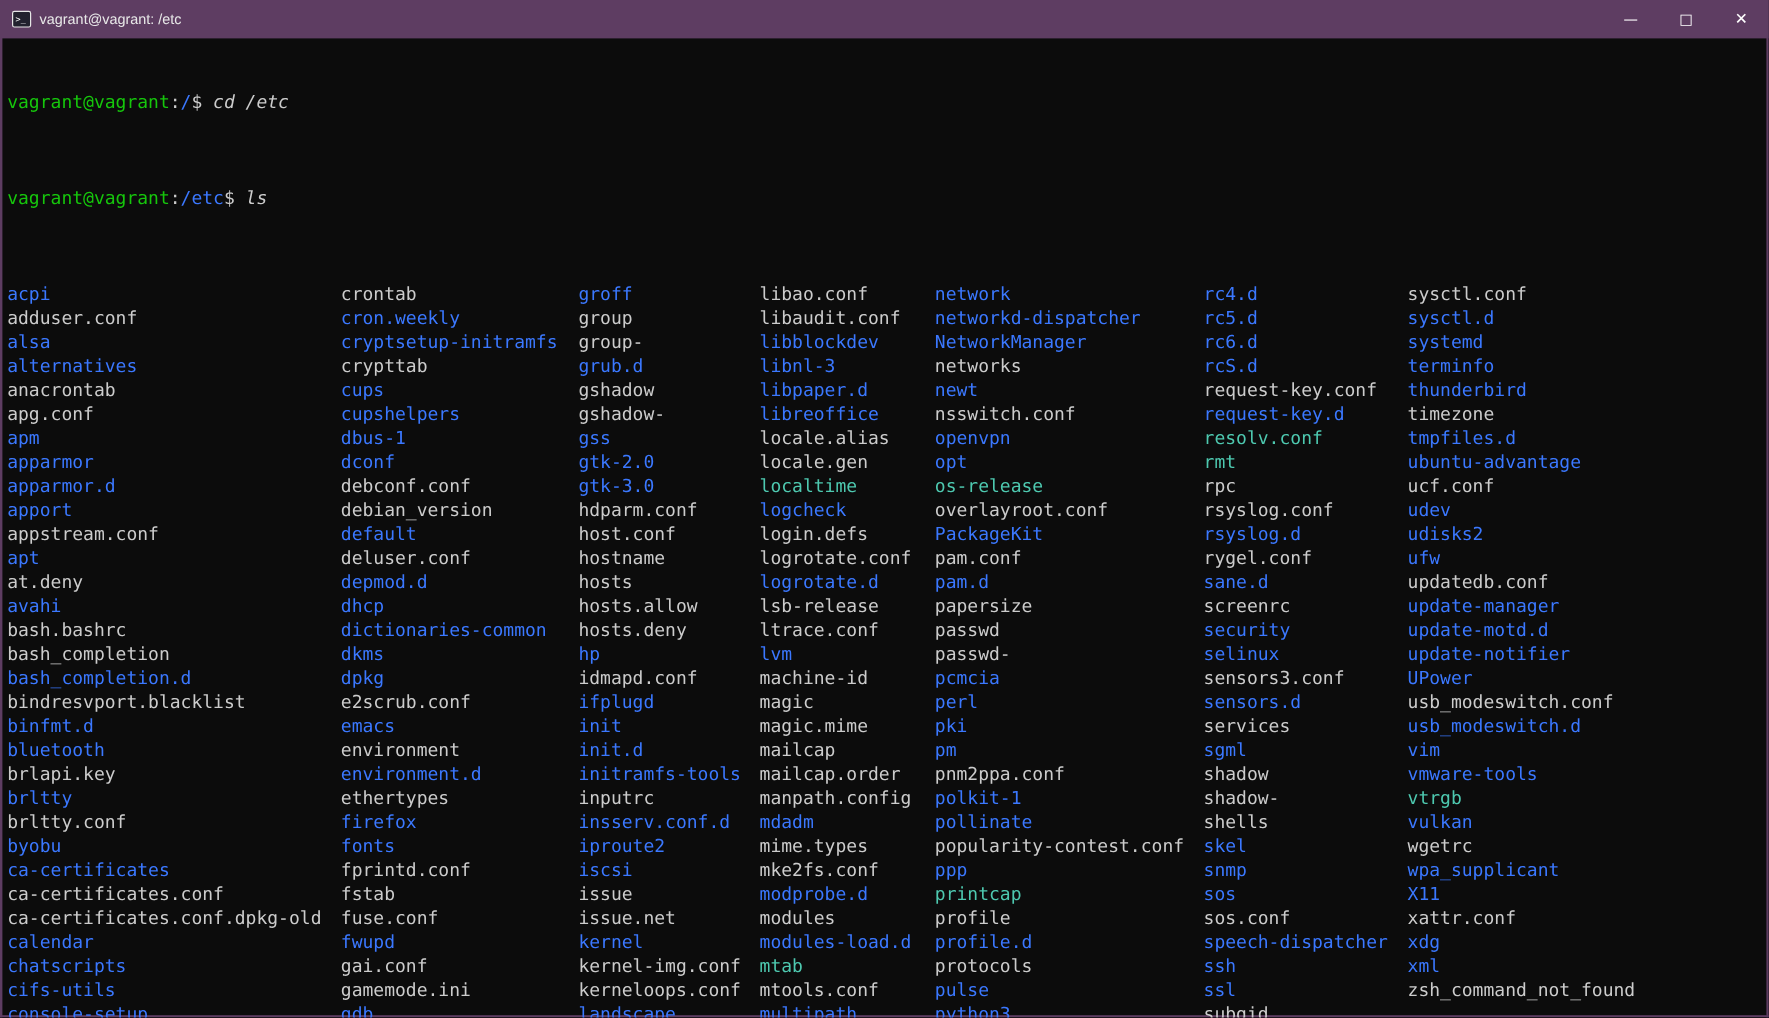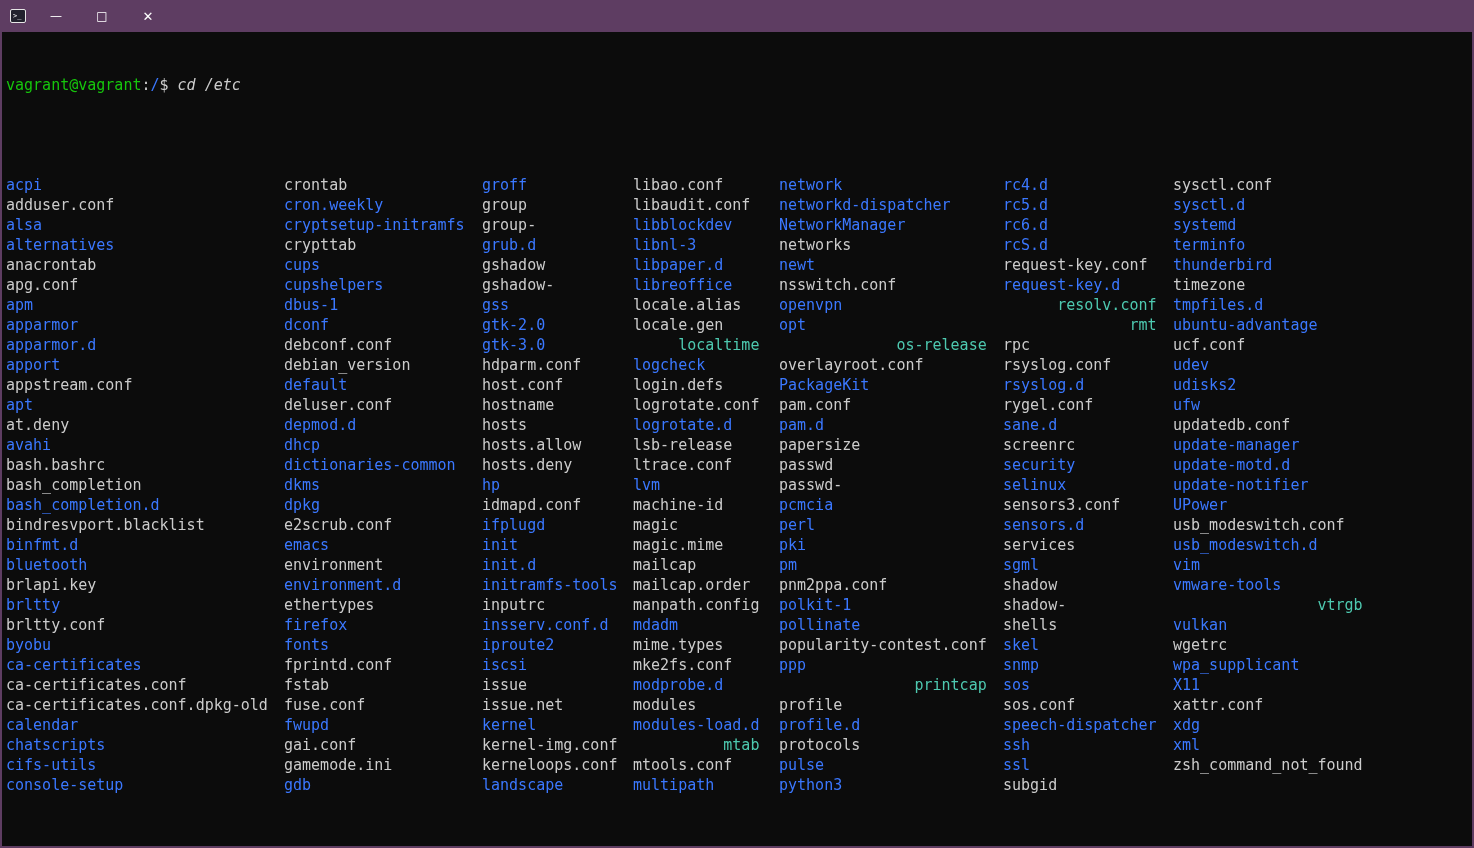--- a/index.html
+++ b/index.html
@@ -47,38 +47,40 @@
   .line{height:20px;padding-left:4px;}
   .u{color:var(--user);text-align:right;}
   .p{color:var(--dir);}
   .fg{color:var(--fg);}
   .cmd{margin-left:1ch;color:var(--fg);font-style:italic;}
   .listing{position:relative;height:720px;}
   .col{position:absolute;top:0;}
   .entry{height:20px;line-height:20px;}
   .entry.d{color:var(--dir);}
   .entry.f{color:var(--fg);}
-  .entry.l{color:var(--link);text-align:right;}
+  .entry.l{color:var(--link);}
 </style>
 </head>
 <body>
 
 <div class="window">
   <div class="titlebar">
     <span class="app-icon">
         <span>&gt;_</span>
       </span>
+    <span class="title">vagrant@vagrant: /etc</span>
     <div class="controls">
       <div class="ctrl ctrl-min">—</div>
       <div class="ctrl ctrl-max">□</div>
       <div class="ctrl ctrl-close">✕</div>
     </div>
   </div>
 
   <div class="terminal">
     <div class="line"><span class="u">vagrant@vagrant</span><span class="fg">:</span><span class="p">/</span><span class="fg">$</span><span class="cmd">cd /etc</span></div>
 
+    <div class="line"><span class="u">vagrant@vagrant</span><span class="fg">:</span><span class="p">/etc</span><span class="fg">$</span><span class="cmd">ls</span></div>
 
     <div class="listing" id="listing"><div class="col" style="left: 4px;"><div class="entry d">acpi</div><div class="entry f">adduser.conf</div><div class="entry d">alsa</div><div class="entry d">alternatives</div><div class="entry f">anacrontab</div><div class="entry f">apg.conf</div><div class="entry d">apm</div><div class="entry d">apparmor</div><div class="entry d">apparmor.d</div><div class="entry d">apport</div><div class="entry f">appstream.conf</div><div class="entry d">apt</div><div class="entry f">at.deny</div><div class="entry d">avahi</div><div class="entry f">bash.bashrc</div><div class="entry f">bash_completion</div><div class="entry d">bash_completion.d</div><div class="entry f">bindresvport.blacklist</div><div class="entry d">binfmt.d</div><div class="entry d">bluetooth</div><div class="entry f">brlapi.key</div><div class="entry d">brltty</div><div class="entry f">brltty.conf</div><div class="entry d">byobu</div><div class="entry d">ca-certificates</div><div class="entry f">ca-certificates.conf</div><div class="entry f">ca-certificates.conf.dpkg-old</div><div class="entry d">calendar</div><div class="entry d">chatscripts</div><div class="entry d">cifs-utils</div><div class="entry d">console-setup</div></div><div class="col" style="left: 282px;"><div class="entry f">crontab</div><div class="entry d">cron.weekly</div><div class="entry d">cryptsetup-initramfs</div><div class="entry f">crypttab</div><div class="entry d">cups</div><div class="entry d">cupshelpers</div><div class="entry d">dbus-1</div><div class="entry d">dconf</div><div class="entry f">debconf.conf</div><div class="entry f">debian_version</div><div class="entry d">default</div><div class="entry f">deluser.conf</div><div class="entry d">depmod.d</div><div class="entry d">dhcp</div><div class="entry d">dictionaries-common</div><div class="entry d">dkms</div><div class="entry d">dpkg</div><div class="entry f">e2scrub.conf</div><div class="entry d">emacs</div><div class="entry f">environment</div><div class="entry d">environment.d</div><div class="entry f">ethertypes</div><div class="entry d">firefox</div><div class="entry d">fonts</div><div class="entry f">fprintd.conf</div><div class="entry f">fstab</div><div class="entry f">fuse.conf</div><div class="entry d">fwupd</div><div class="entry f">gai.conf</div><div class="entry f">gamemode.ini</div><div class="entry d">gdb</div></div><div class="col" style="left: 480px;"><div class="entry d">groff</div><div class="entry f">group</div><div class="entry f">group-</div><div class="entry d">grub.d</div><div class="entry f">gshadow</div><div class="entry f">gshadow-</div><div class="entry d">gss</div><div class="entry d">gtk-2.0</div><div class="entry d">gtk-3.0</div><div class="entry f">hdparm.conf</div><div class="entry f">host.conf</div><div class="entry f">hostname</div><div class="entry f">hosts</div><div class="entry f">hosts.allow</div><div class="entry f">hosts.deny</div><div class="entry d">hp</div><div class="entry f">idmapd.conf</div><div class="entry d">ifplugd</div><div class="entry d">init</div><div class="entry d">init.d</div><div class="entry d">initramfs-tools</div><div class="entry f">inputrc</div><div class="entry d">insserv.conf.d</div><div class="entry d">iproute2</div><div class="entry d">iscsi</div><div class="entry f">issue</div><div class="entry f">issue.net</div><div class="entry d">kernel</div><div class="entry f">kernel-img.conf</div><div class="entry f">kerneloops.conf</div><div class="entry d">landscape</div></div><div class="col" style="left: 631px;"><div class="entry f">libao.conf</div><div class="entry f">libaudit.conf</div><div class="entry d">libblockdev</div><div class="entry d">libnl-3</div><div class="entry d">libpaper.d</div><div class="entry d">libreoffice</div><div class="entry f">locale.alias</div><div class="entry f">locale.gen</div><div class="entry l">localtime</div><div class="entry d">logcheck</div><div class="entry f">login.defs</div><div class="entry f">logrotate.conf</div><div class="entry d">logrotate.d</div><div class="entry f">lsb-release</div><div class="entry f">ltrace.conf</div><div class="entry d">lvm</div><div class="entry f">machine-id</div><div class="entry f">magic</div><div class="entry f">magic.mime</div><div class="entry f">mailcap</div><div class="entry f">mailcap.order</div><div class="entry f">manpath.config</div><div class="entry d">mdadm</div><div class="entry f">mime.types</div><div class="entry f">mke2fs.conf</div><div class="entry d">modprobe.d</div><div class="entry f">modules</div><div class="entry d">modules-load.d</div><div class="entry l">mtab</div><div class="entry f">mtools.conf</div><div class="entry d">multipath</div></div><div class="col" style="left: 777px;"><div class="entry d">network</div><div class="entry d">networkd-dispatcher</div><div class="entry d">NetworkManager</div><div class="entry f">networks</div><div class="entry d">newt</div><div class="entry f">nsswitch.conf</div><div class="entry d">openvpn</div><div class="entry d">opt</div><div class="entry l">os-release</div><div class="entry f">overlayroot.conf</div><div class="entry d">PackageKit</div><div class="entry f">pam.conf</div><div class="entry d">pam.d</div><div class="entry f">papersize</div><div class="entry f">passwd</div><div class="entry f">passwd-</div><div class="entry d">pcmcia</div><div class="entry d">perl</div><div class="entry d">pki</div><div class="entry d">pm</div><div class="entry f">pnm2ppa.conf</div><div class="entry d">polkit-1</div><div class="entry d">pollinate</div><div class="entry f">popularity-contest.conf</div><div class="entry d">ppp</div><div class="entry l">printcap</div><div class="entry f">profile</div><div class="entry d">profile.d</div><div class="entry f">protocols</div><div class="entry d">pulse</div><div class="entry d">python3</div></div><div class="col" style="left: 1001px;"><div class="entry d">rc4.d</div><div class="entry d">rc5.d</div><div class="entry d">rc6.d</div><div class="entry d">rcS.d</div><div class="entry f">request-key.conf</div><div class="entry d">request-key.d</div><div class="entry l">resolv.conf</div><div class="entry l">rmt</div><div class="entry f">rpc</div><div class="entry f">rsyslog.conf</div><div class="entry d">rsyslog.d</div><div class="entry f">rygel.conf</div><div class="entry d">sane.d</div><div class="entry f">screenrc</div><div class="entry d">security</div><div class="entry d">selinux</div><div class="entry f">sensors3.conf</div><div class="entry d">sensors.d</div><div class="entry f">services</div><div class="entry d">sgml</div><div class="entry f">shadow</div><div class="entry f">shadow-</div><div class="entry f">shells</div><div class="entry d">skel</div><div class="entry d">snmp</div><div class="entry d">sos</div><div class="entry f">sos.conf</div><div class="entry d">speech-dispatcher</div><div class="entry d">ssh</div><div class="entry d">ssl</div><div class="entry f">subgid</div></div><div class="col" style="left: 1171px;"><div class="entry f">sysctl.conf</div><div class="entry d">sysctl.d</div><div class="entry d">systemd</div><div class="entry d">terminfo</div><div class="entry d">thunderbird</div><div class="entry f">timezone</div><div class="entry d">tmpfiles.d</div><div class="entry d">ubuntu-advantage</div><div class="entry f">ucf.conf</div><div class="entry d">udev</div><div class="entry d">udisks2</div><div class="entry d">ufw</div><div class="entry f">updatedb.conf</div><div class="entry d">update-manager</div><div class="entry d">update-motd.d</div><div class="entry d">update-notifier</div><div class="entry d">UPower</div><div class="entry f">usb_modeswitch.conf</div><div class="entry d">usb_modeswitch.d</div><div class="entry d">vim</div><div class="entry d">vmware-tools</div><div class="entry l">vtrgb</div><div class="entry d">vulkan</div><div class="entry f">wgetrc</div><div class="entry d">wpa_supplicant</div><div class="entry d">X11</div><div class="entry f">xattr.conf</div><div class="entry d">xdg</div><div class="entry d">xml</div><div class="entry f">zsh_command_not_found</div></div></div>
 
     
   </div>
 </div>
 
 </body></html>

